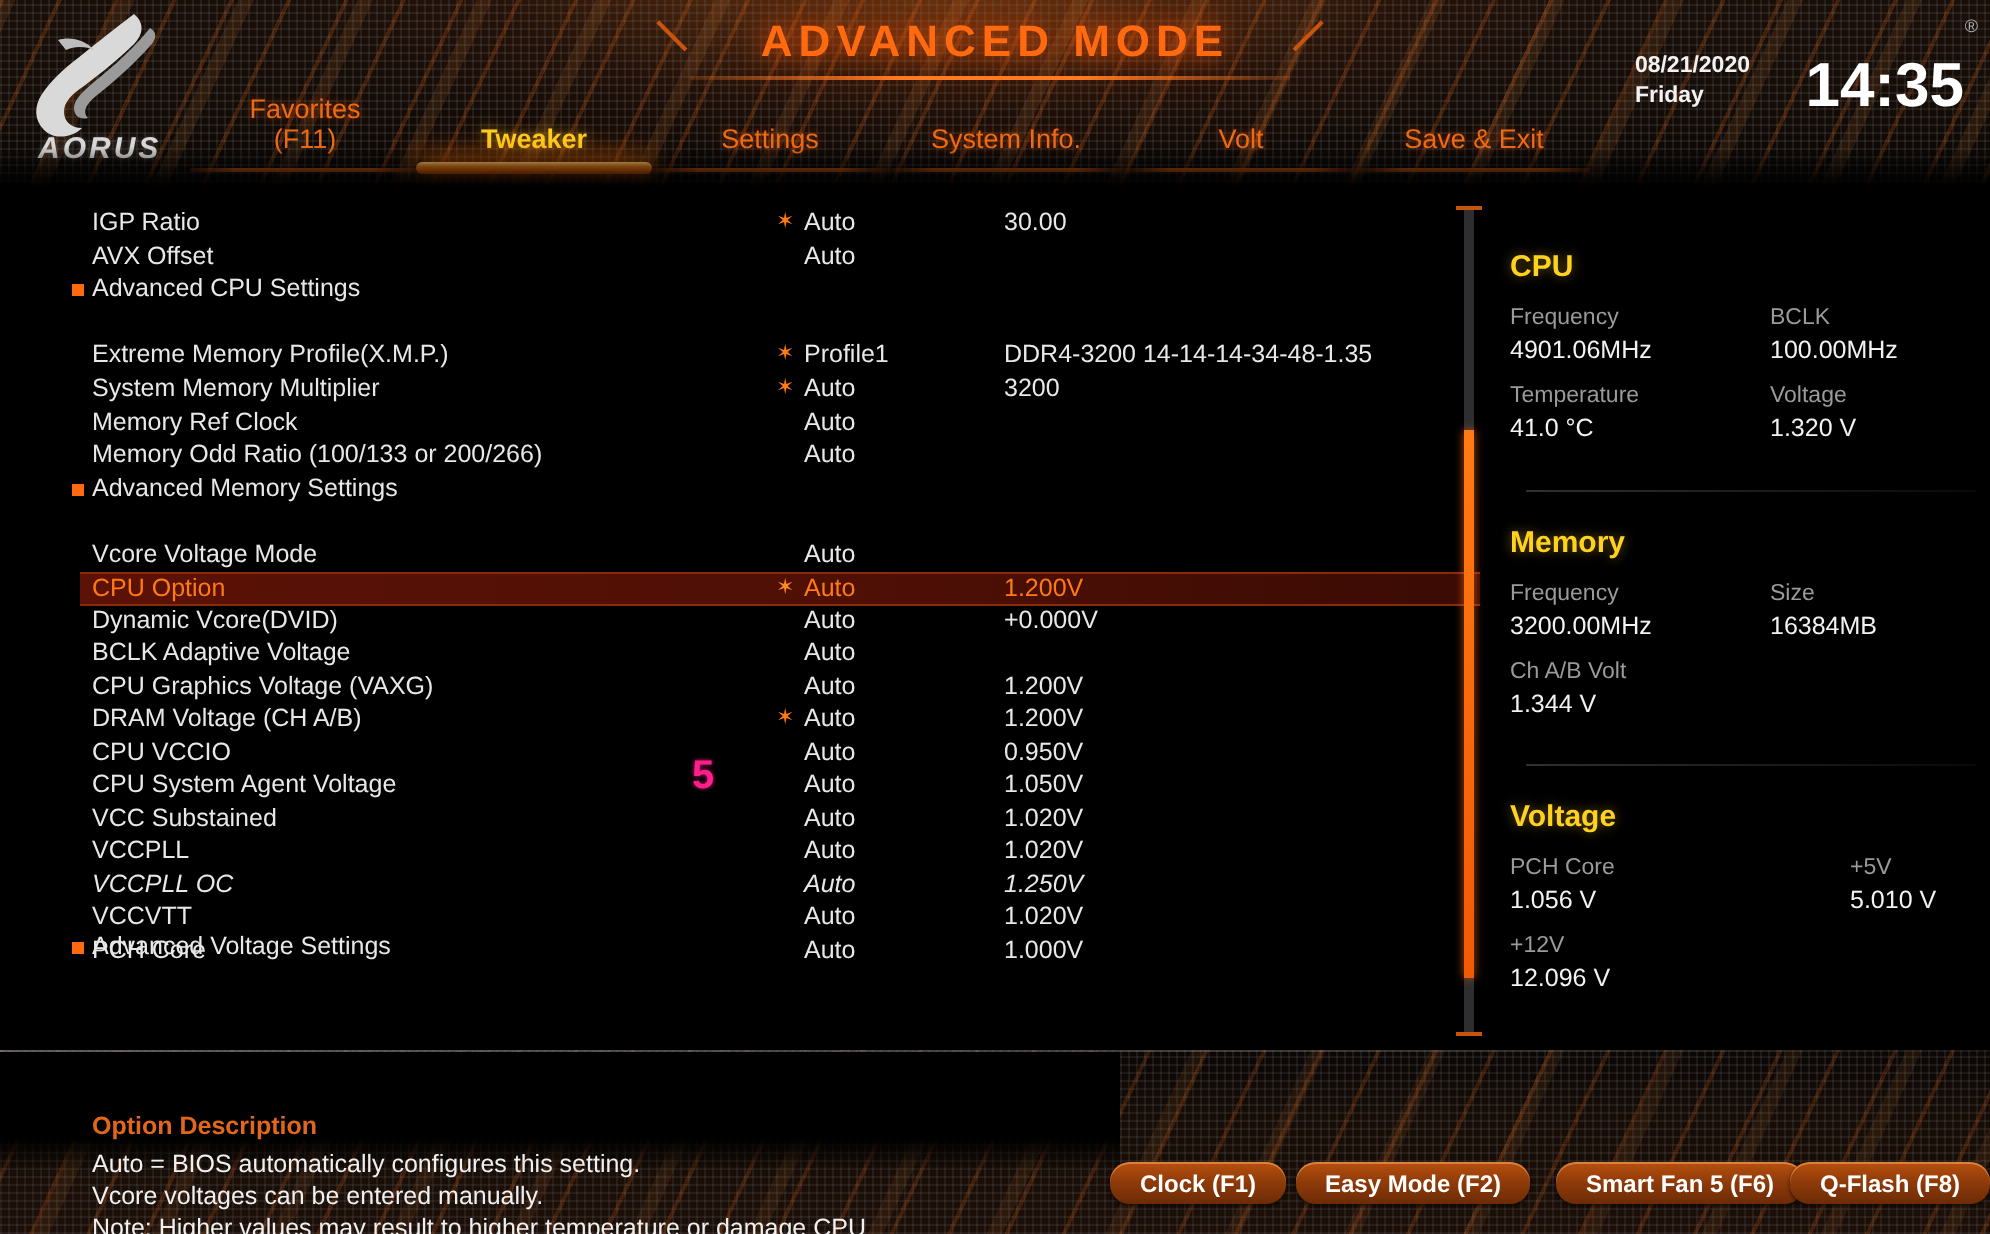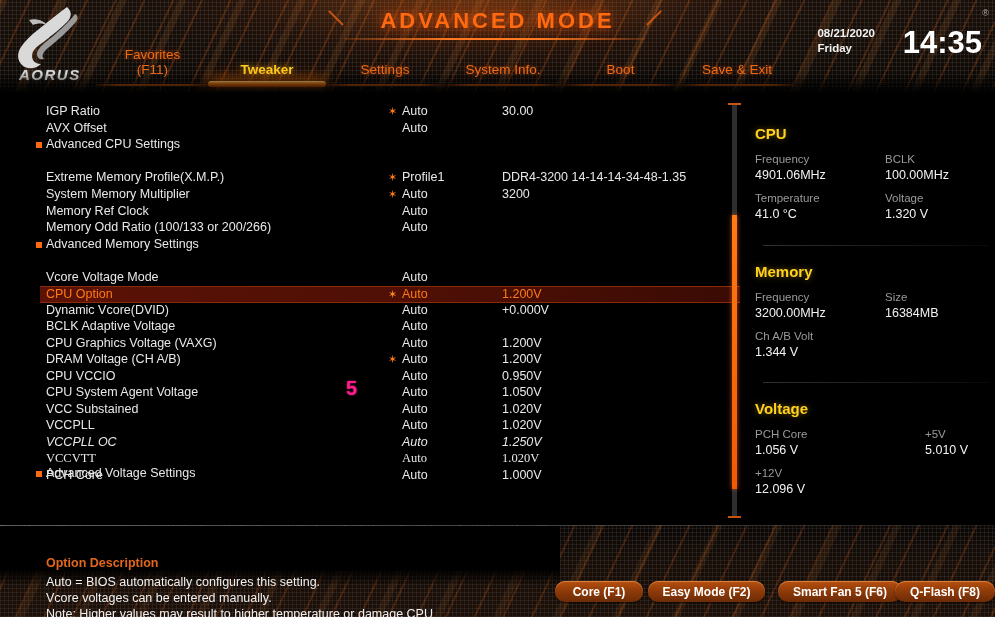--- a/index.html
+++ b/index.html
@@ -219,21 +219,21 @@
       </div>
       <div class="tab" style="left: 231px; width: 118px;">
         <span class="tlabel">Settings</span>
         <div class="underline"></div>
       </div>
       <div class="tab" style="left: 349px; width: 118px;">
         <span class="tlabel">System Info.</span>
         <div class="underline"></div>
       </div>
       <div class="tab" style="left: 467px; width: 117px;">
-        <span class="tlabel">Boot</span>
+        <span class="tlabel">Volt</span>
         <div class="underline"></div>
       </div>
       <div class="tab" style="left: 584px; width: 116px;">
         <span class="tlabel">Save &amp; Exit</span>
         <div class="underline"></div>
       </div>
     </div>
 
   <div class="clock-date">
     <div>08/21/2020</div>
@@ -334,21 +334,21 @@
       <div class="row" style="top: 323px;">
         <div class="name">VCCPLL</div>
         <div class="val">Auto</div>
         <div class="extra">1.020V</div>
       </div>
       <div class="row" style="top: 340px; font-style: italic;">
         <div class="name">VCCPLL OC</div>
         <div class="val">Auto</div>
         <div class="extra">1.250V</div>
       </div>
-      <div class="row" style="top: 356px; font-family: Liberation Serif, serif;">
+      <div class="row" style="top: 356px;">
         <div class="name">VCCVTT</div>
         <div class="val">Auto</div>
         <div class="extra">1.020V</div>
       </div>
       <div class="row" style="top: 373px;">
         <div class="name">PCH Core</div>
         <div class="val">Auto</div>
         <div class="extra">1.000V</div>
       </div>
       <div class="row" style="top: 371px;">
@@ -431,17 +431,17 @@
   <div class="footer-mask"></div>
   <div class="opt-title">Option Description</div>
   <div class="opt-lines" id="desc-host">
       <div class="opt-line">Auto = BIOS automatically configures this setting.</div>
       <div class="opt-line">Vcore voltages can be entered manually.</div>
       <div class="opt-line">Note: Higher values may result to higher temperature or damage CPU</div>
     </div>
 </div>
 
 <div class="fn-buttons" id="btn-host">
-    <div class="fn-btn" style="left: 0px; width: 88px;">Core (F1)</div>
+    <div class="fn-btn" style="left: 0px; width: 88px;">Clock (F1)</div>
     <div class="fn-btn" style="left: 93px; width: 117px;">Easy Mode (F2)</div>
     <div class="fn-btn" style="left: 223px; width: 124px;">Smart Fan 5 (F6)</div>
     <div class="fn-btn" style="left: 340px; width: 100px;">Q-Flash (F8)</div>
   </div>
 
 </body></html>

